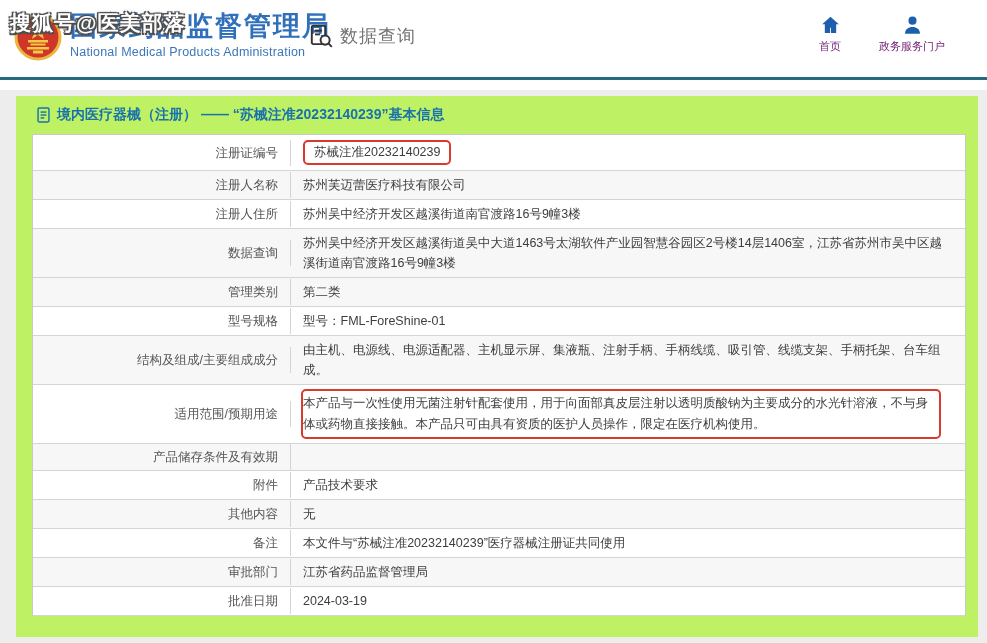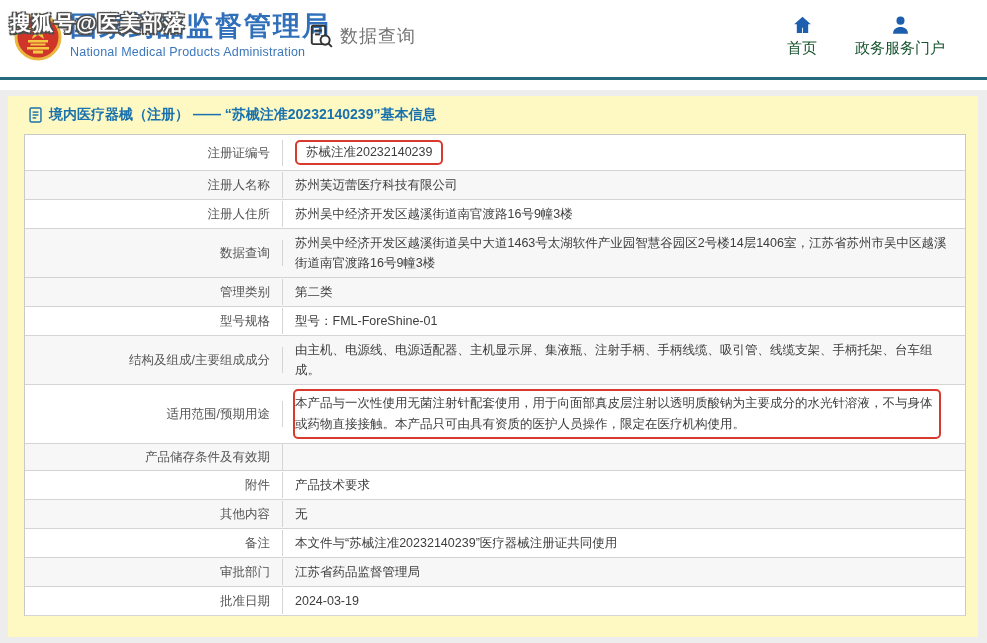--- a/index.html
+++ b/index.html
@@ -12,33 +12,33 @@
   header { position:relative; height:77px; background:#ffffff; }
   .logo { position:absolute; left:14px; top:9px; display:flex; align-items:flex-start; }
   .emblem { width:48px; height:48px; margin-top:4px; }
   .logo-text { margin-left:8px; }
   .logo-title { font-size:27px; font-weight:bold; color:#3070ba; letter-spacing:2px; line-height:34px; }
   .logo-subtitle { font-size:12.5px; color:#3b77bb; margin-top:2px; letter-spacing:0.2px; }
   .data-query { position:absolute; left:308px; top:23px; display:flex; align-items:center; gap:6px; cursor:pointer; }
   .data-query span { font-size:18px; color:#737373; letter-spacing:1px; }
   .top-nav { position:absolute; right:42px; top:15px; display:flex; gap:38px; }
   .nav-item { display:flex; flex-direction:column; align-items:center; gap:4px; cursor:pointer; text-decoration:none; }
-  .nav-item span { font-size:15px; color:#14532d; white-space:nowrap; }
+  .nav-item span { font-size:11px; color:#701a75; white-space:nowrap; }
   
   .watermark {
     position:absolute; left:10px; top:9px; z-index:20;
     font-size:21px; font-weight:bold; color:#ffffff; letter-spacing:1px;
     text-shadow:-1.5px -1.5px 0 #4d4d4d, 1.5px -1.5px 0 #4d4d4d,
                 -1.5px 1.5px 0 #4d4d4d, 1.5px 1.5px 0 #4d4d4d, 0 0 3px #4d4d4d;
   }
   
   .teal-line { height:3px; background:#266b7d; }
   .white-gap { height:10px; background:#ffffff; }
   .content { background:#ededed; padding:6px 9px 0 8px; height:547px; }
-  .panel { background:#fef9c3; height:100%; }
+  .panel { background:#bef264; height:100%;margin-left:8px; }
   .breadcrumb {
     display:flex; align-items:center; gap:6px;
     padding:10px 0 0 20px; color:#1a72ad; font-size:14px; font-weight:bold;
   }
   
   .info-table {
     margin:10px 12px 0 16px;
     border:1px solid #c9c9c9; border-bottom:none;
     font-size:12.5px; color:#3d3d3d; background:#fff;
   }

